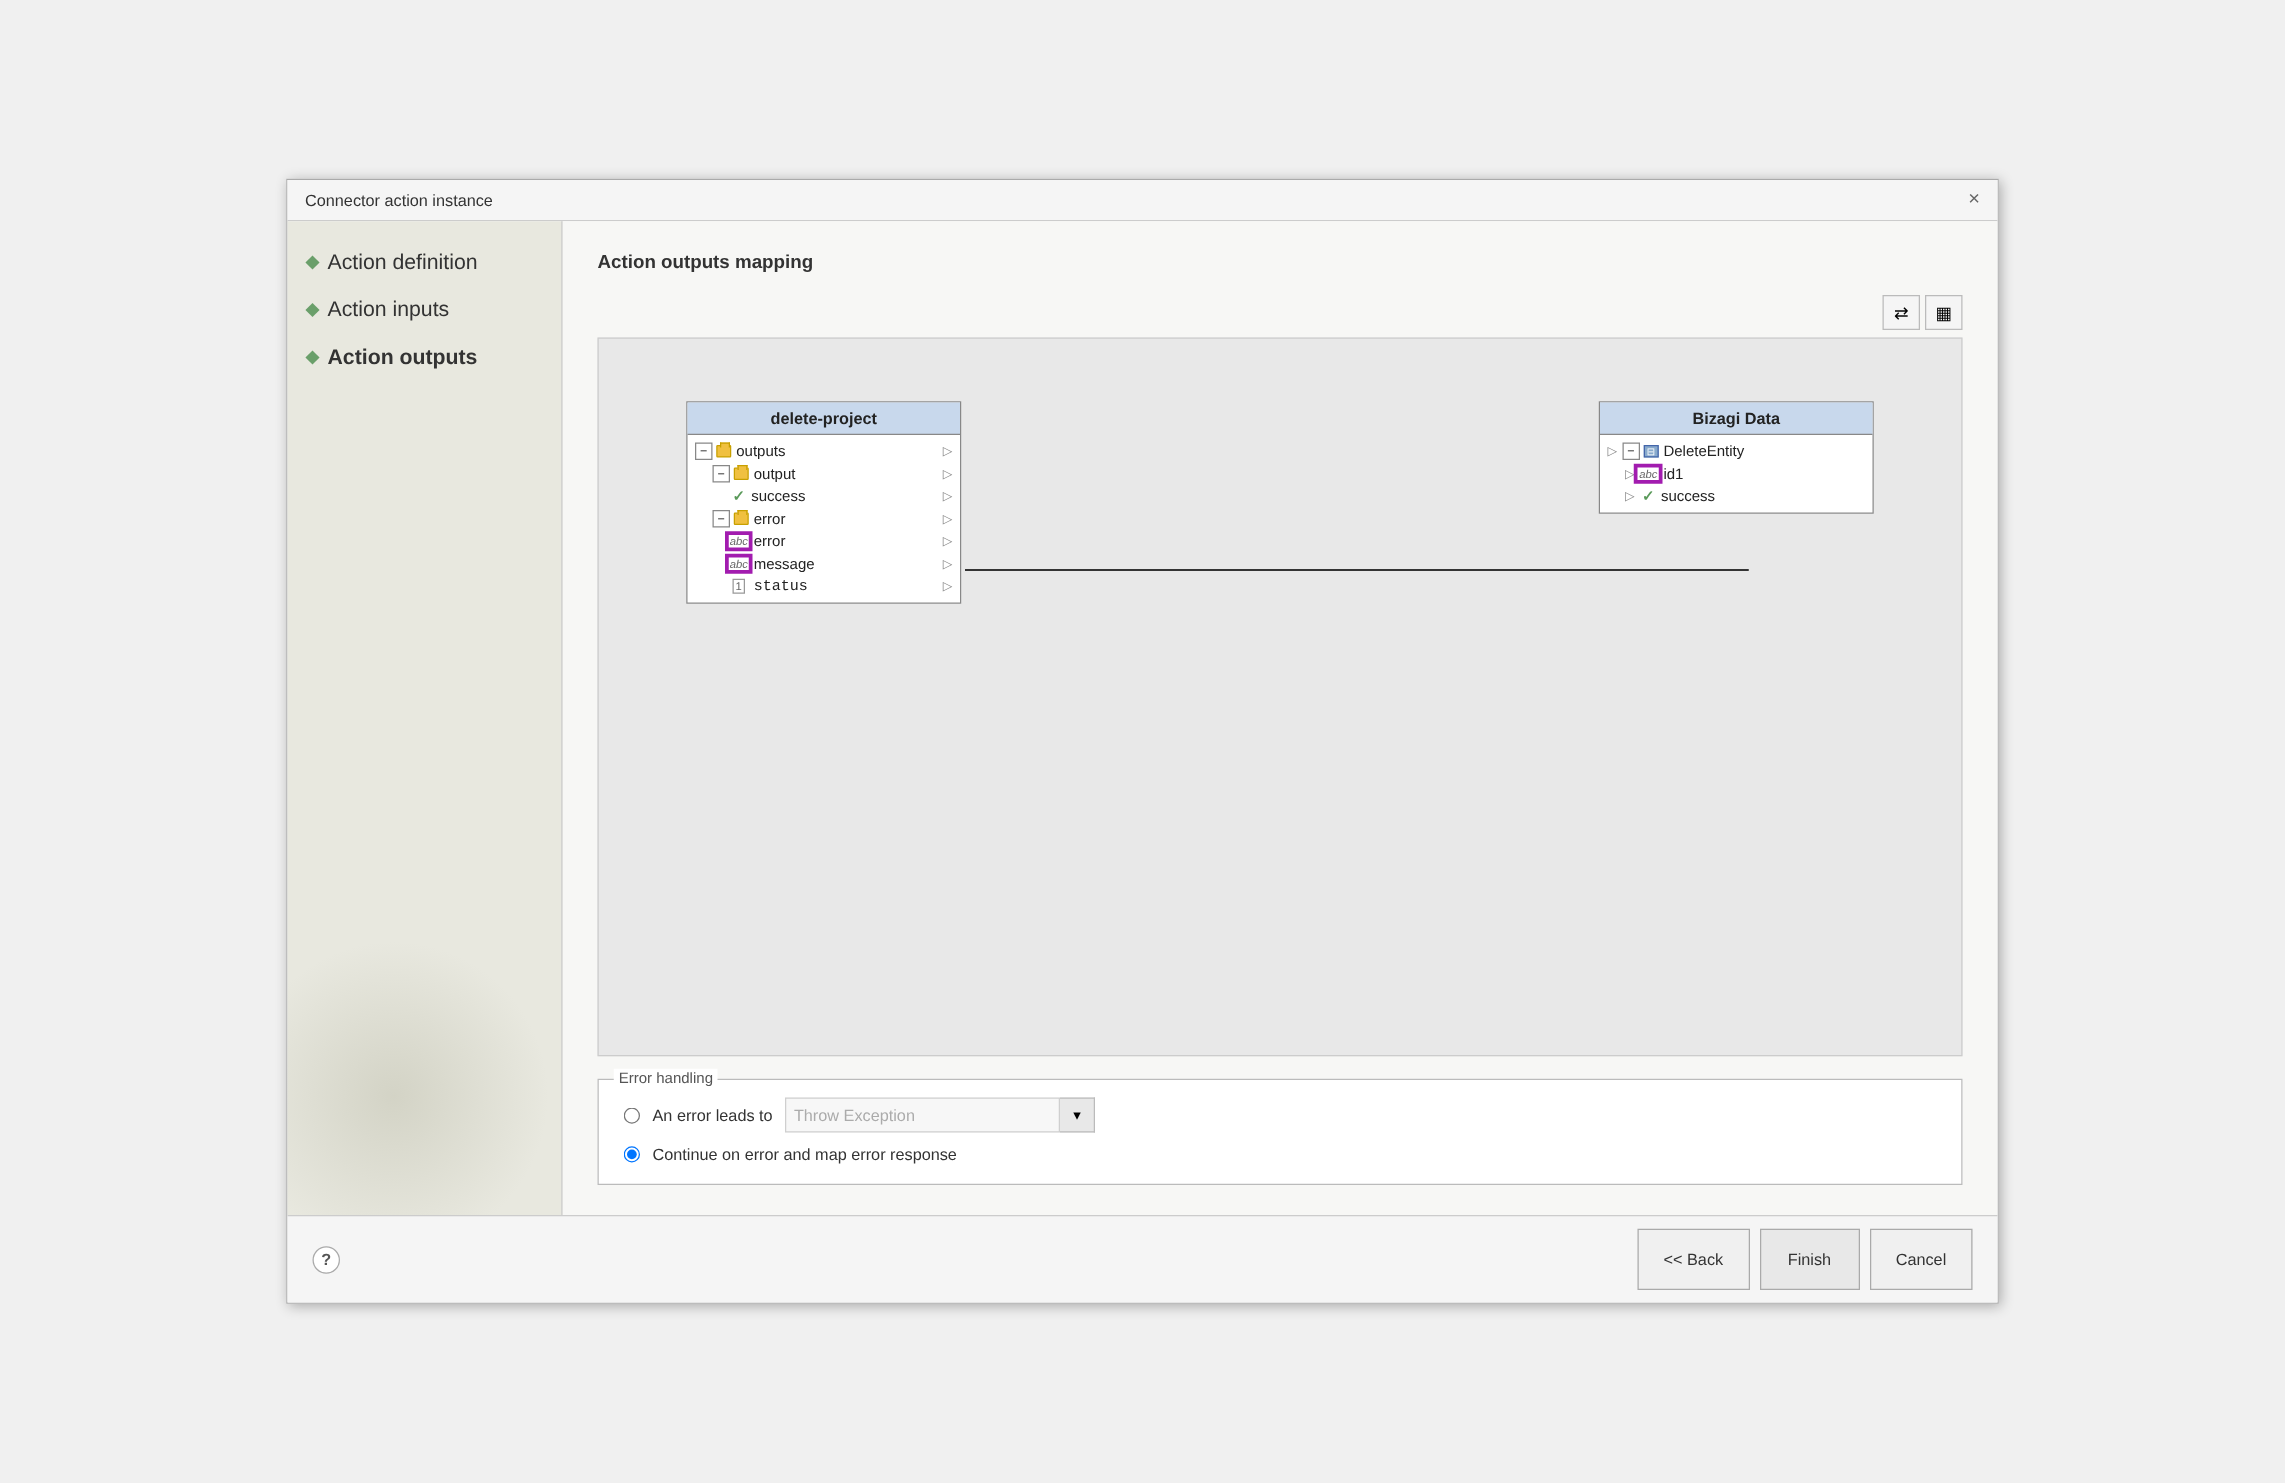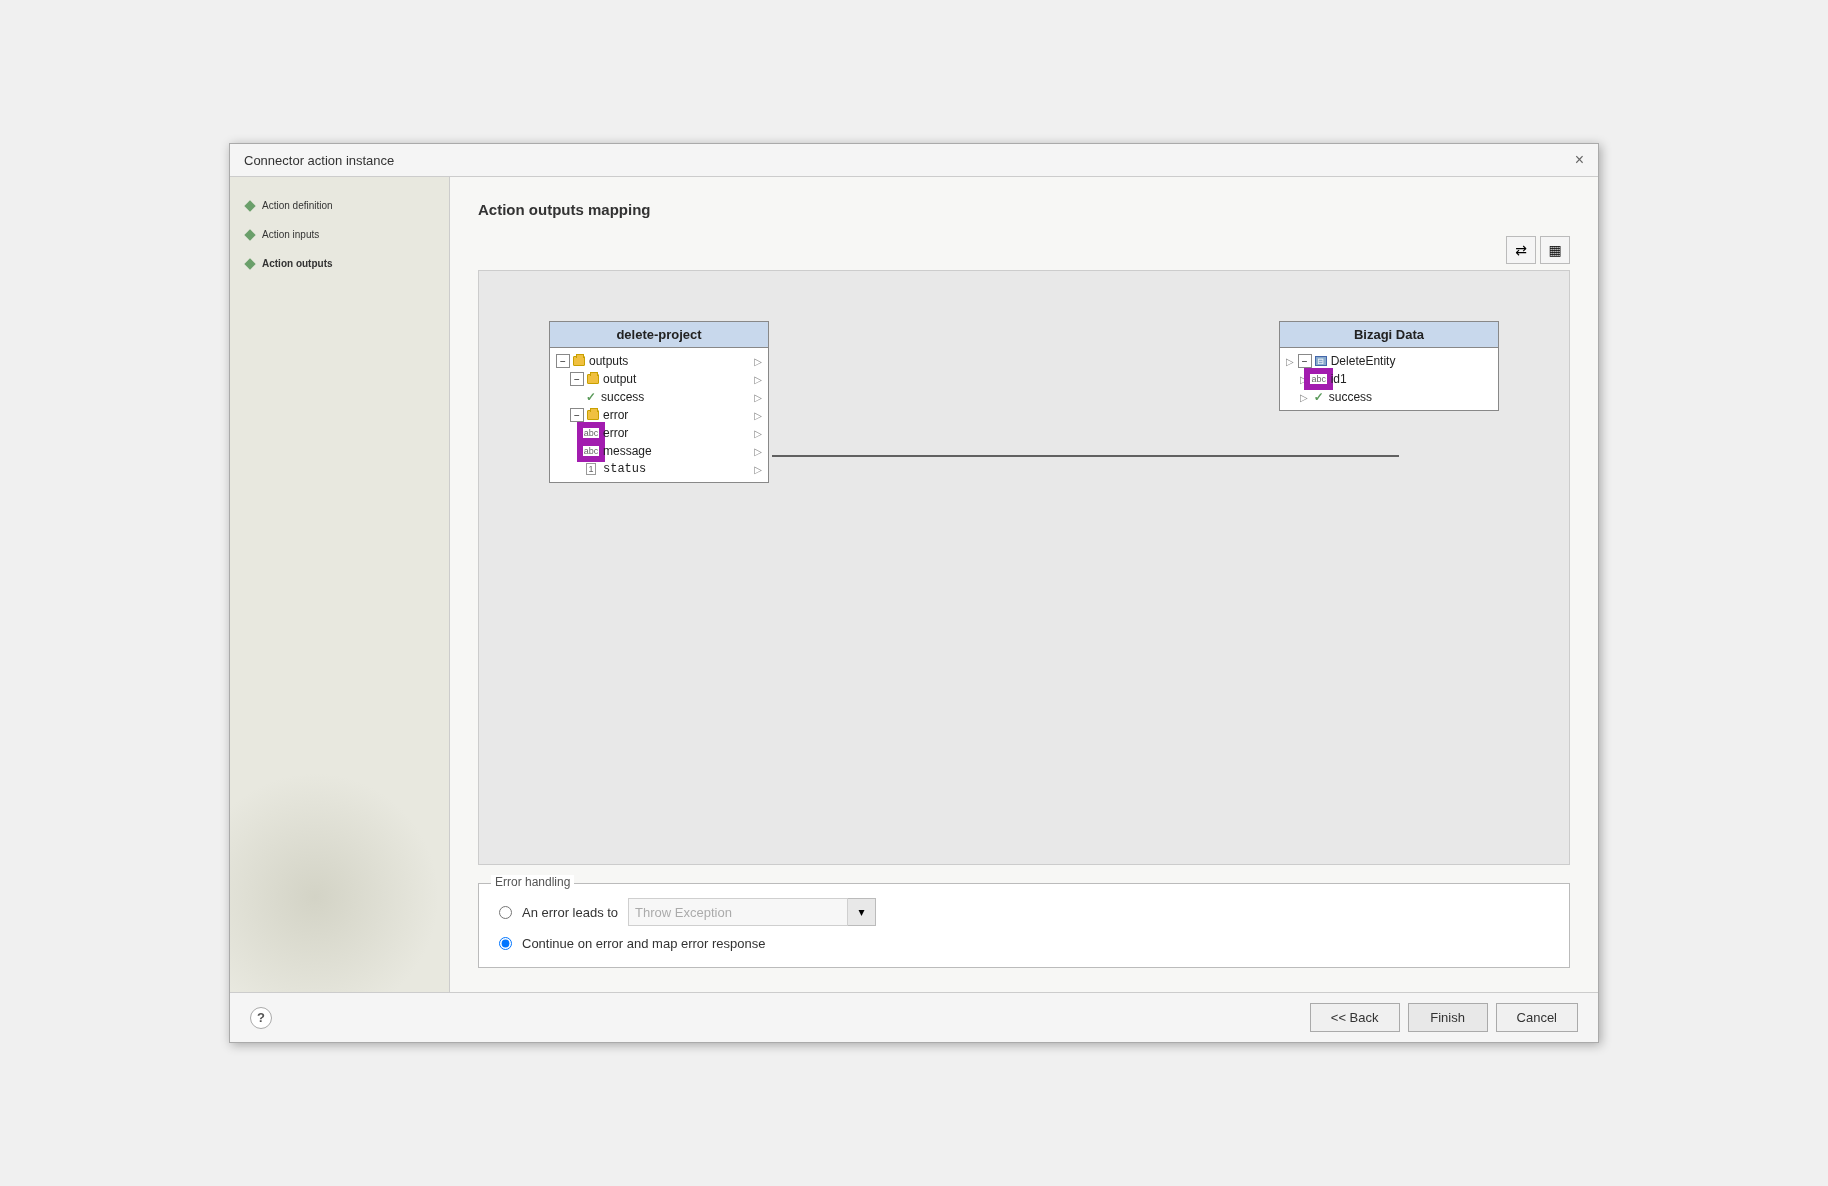--- a/index.html
+++ b/index.html
@@ -63,21 +63,21 @@
       left: -40px;
       width: 250px;
       height: 250px;
       background: radial-gradient(ellipse at center, rgba(180,180,160,0.4) 0%, transparent 70%);
       border-radius: 50%;
     }
     .sidebar-item {
       display: flex;
       align-items: center;
       gap: 8px;
-      font-size: 10px;
+      font-size: 17px;
       color: #333;
       padding: 3px 6px;
       cursor: pointer;
     }
     .sidebar-item.active {
       font-weight: bold;
     }
     .sidebar-diamond {
       width: 8px;
       height: 8px;
@@ -207,21 +207,22 @@
       background: #f0c040;
     }
     .icon-check {
       color: #5a9a5a;
       font-size: 12px;
       font-weight: bold;
     }
     .icon-abc {
       font-size: 9px;
       color: #666;
-      border: 6px solid #a21caf;
+      font-style: italic;
+      border: 3px solid #a21caf;
       padding: 0 1px;
       line-height: 1.2;
     }
     .icon-num {
       font-size: 9px;
       color: #666;
       border: 1px solid #999;
       padding: 0 1px;
       line-height: 1.2;
     }
@@ -326,21 +327,21 @@
       font-size: 13px;
       font-weight: bold;
       cursor: pointer;
       color: #555;
     }
     .footer-right {
       display: flex;
       gap: 8px;
     }
     .footer-btn {
-      padding: 6px 20px;
+      padding: 16px 20px;
       border: 1px solid #aaa;
       background: #f0f0f0;
       cursor: pointer;
       font-size: 13px;
       color: #333;
       min-width: 80px;
     }
     .footer-btn.primary { background: #e8e8e8; }
   </style>
 </head>

